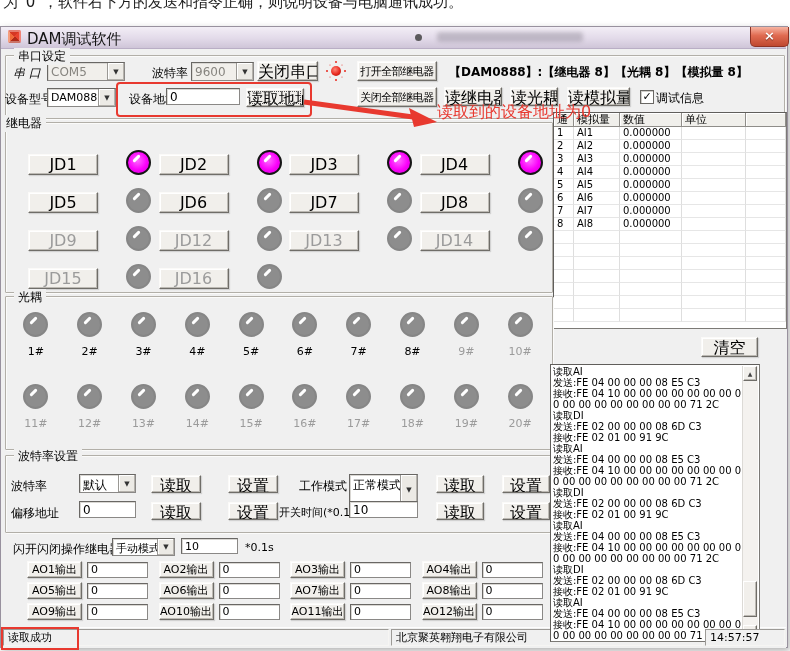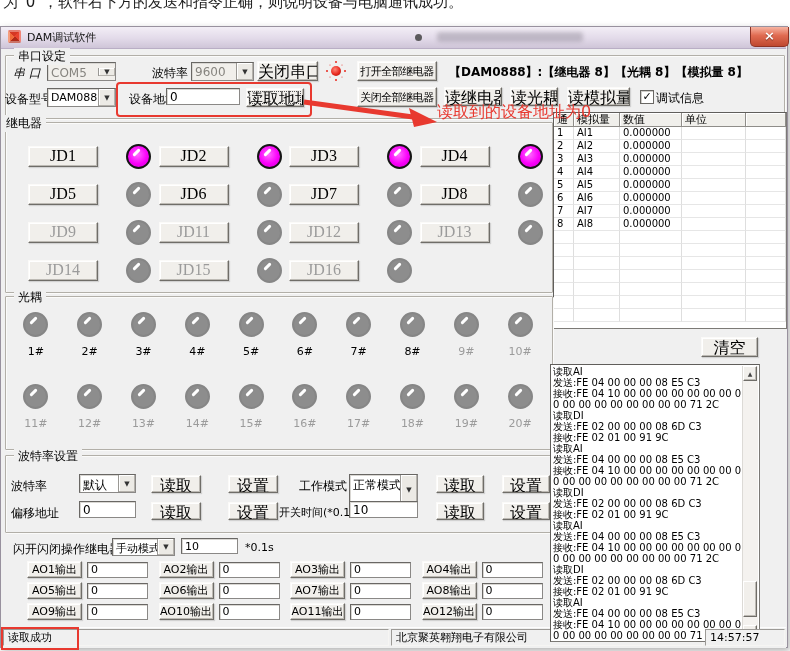--- a/index.html
+++ b/index.html
@@ -1,21 +1,21 @@
 <!DOCTYPE html>
 <html><head>
 <meta charset="utf-8">
 <style>
   html,body{margin:0;padding:0;background:#fff;font-family:"DejaVu Sans","Liberation Sans",sans-serif;}
   .screen{position:relative;width:790px;height:651px;overflow:hidden;background:#fff;}
   .abs{position:absolute;}
   .top-note{color:#1c1c1c;font-size:15px;white-space:nowrap;}
   .window-frame{background:#f0f0f0;border:1px solid #98919e;box-shadow:2px 3px 7px rgba(0,0,0,.3);}
   .titlebar{background:linear-gradient(#f3eef6,#e2dae9 55%,#cfc5d8);border-bottom:1px solid #b9aec5;}
-  .window-title{font-size:11px;color:#141414;white-space:nowrap;}
+  .window-title{font-size:15px;color:#141414;white-space:nowrap;}
   .logo{width:13px;height:13px;border-radius:2px;background:conic-gradient(from 40deg,#e8432f 0 25%,#b02a18 25% 50%,#f06a3a 50% 75%,#d63723 75%);box-shadow:inset 0 0 0 2px rgba(255,255,255,.35);}
   .watermark{opacity:.8;}
   .wm-dot{position:absolute;left:2px;top:4px;width:7px;height:7px;border-radius:50%;background:#3a3a3a;}
   .wm-blur{position:absolute;left:24px;top:2px;right:0;height:10px;background:#8d8794;border-radius:3px;filter:blur(2px);opacity:.55;}
   .close-btn{background:linear-gradient(#f7b4a2,#e06b51 45%,#bf4830);border:1px solid #8e3325;border-top:none;border-radius:0 0 5px 5px;color:#fff;text-align:center;font-size:13px;font-weight:bold;line-height:17px;text-shadow:0 1px 1px rgba(0,0,0,.45);cursor:pointer;}
   .groupbox{border:1px solid #b2afa8;box-shadow:inset 1px 1px 0 #fbfbfa,1px 1px 0 #fbfbfa;border-radius:1px;}
   .group-label{font-size:12px;color:#000;background:#f0f0f0;padding:0 4px;white-space:nowrap;z-index:2;}
   .lbl{font-size:12px;color:#000;white-space:nowrap;}
   .btn{box-sizing:border-box;background:#f1efeb;border:1px solid #6f6d68;border-top-color:#fbfaf8;border-left-color:#fbfaf8;box-shadow:inset -1px -1px 0 #bdbab4,inset 1px 1px 0 #fff,1px 1px 1px rgba(0,0,0,.12);font-size:16px;color:#000;text-align:center;padding:0;font-family:inherit;cursor:pointer;white-space:nowrap;overflow:hidden;}
   .btn.small{font-size:11px;letter-spacing:-0.5px;}
@@ -31,21 +31,21 @@
   .ind-off{background:#8d8d8d;border:2px solid #868686;}
   .ind::after{content:"";position:absolute;width:9px;height:3px;border-radius:2px;background:#fff;left:4px;top:5px;transform:rotate(-45deg);}
   .led{width:20px;height:20px;}
   .led::before{content:"";position:absolute;left:5px;top:5px;width:10px;height:10px;border-radius:50%;background:radial-gradient(circle at 40% 35%,#ff8577,#e8281e 55%,#9c140c);}
   .led::after{content:"";position:absolute;left:9px;top:9px;width:2px;height:2px;border-radius:50%;box-shadow:0 -9px 0 0 #e8281e,0 9px 0 0 #e8281e,-9px 0 0 0 #e8281e,9px 0 0 0 #e8281e,6px -6px 0 -.5px #e8281e,-6px 6px 0 -.5px #e8281e,6px 6px 0 -.5px #e8281e,-6px -6px 0 -.5px #e8281e;}
   .checkbox{width:12px;height:12px;background:#fff;border:1px solid #696764;box-shadow:inset 1px 1px 0 #cfcdc9;font-size:11px;line-height:11px;text-align:center;font-weight:bold;color:#000;cursor:pointer;}
   .red-outline{border:2px solid #e8392f;border-radius:4px;z-index:4;pointer-events:none;}
   .red-note{color:#e8392f;font-size:16px;white-space:nowrap;z-index:4;}
   .red-arrow{z-index:4;pointer-events:none;}
   .relay-grid{display:grid;grid-template-columns:repeat(4,1fr);grid-auto-rows:38px;}
-  .relay-cell{display:flex;align-items:center;gap:28px;padding-left:2px;font-family:Liberation Serif, serif;}
+  .relay-cell{display:flex;align-items:flex-end;gap:28px;padding-left:2px;}
   .jd-btn{width:70px;height:21px;flex:none;}
   .table{background:#fff;border:1px solid #7c7a76;border-top-color:#605e5b;border-left-color:#605e5b;overflow:hidden;}
   .thead{display:grid;grid-template-columns:20px 46px 62px 64px 1fr;height:14px;background:#f0efeb;}
   .hcell{box-sizing:border-box;border-right:1px solid #8f8d89;border-bottom:1px solid #8f8d89;box-shadow:inset 1px 1px 0 #fff;font-size:11px;line-height:13px;padding-left:3px;white-space:nowrap;overflow:hidden;}
   .trow{display:grid;grid-template-columns:20px 46px 62px 64px 1fr;height:13px;}
   .trow .cell{box-sizing:border-box;border-right:1px solid #dedede;border-bottom:1px solid #e6e6e6;font-size:10px;line-height:12px;padding-left:3px;white-space:nowrap;overflow:hidden;color:#000;}
   .opto-grid{display:grid;grid-template-columns:repeat(10,1fr);row-gap:26px;}
   .opto-cell{display:flex;flex-direction:column;align-items:center;}
   .opto-label{font-size:11px;margin-top:8px;color:#000;}
   .opto-label.dim{color:#9b9b9b;}
@@ -77,21 +77,21 @@
   <div class="abs watermark" style="left:413px;top:30px;width:170px;height:15px;">
     <span class="wm-dot"></span>
     <span class="wm-blur"></span>
   </div>
   <div class="abs close-btn" style="left:750px;top:27px;width:37px;height:19px;">×</div>
 
   <div class="abs groupbox" style="left:5px;top:55px;width:778px;height:62px;"></div>
   <div class="abs group-label" style="left:14px;top:48px;">串口设定</div>
 
   <div class="abs lbl" style="left:13px;top:65px;font-style:italic;">串 口</div>
-  <div class="abs combo disabled" style="left:47px;top:62px;width:69px;height:19px;align-items:center;">
+  <div class="abs combo disabled" style="left:47px;top:62px;width:78px;height:19px;">
     <span class="combo-text">COM5</span>
     <span class="combo-arrow">▼</span>
   </div>
   <div class="abs lbl" style="left:152px;top:65px;">波特率</div>
   <div class="abs combo disabled" style="left:191px;top:62px;width:63px;height:19px;">
     <span class="combo-text">9600</span>
     <span class="combo-arrow">▼</span>
   </div>
   <button class="abs btn" style="left:257px;top:61px;width:61px;height:20px;">关闭串口</button>
   <div class="abs led" style="left:326px;top:61px;"></div>
@@ -150,24 +150,20 @@
       <div class="relay-cell">
         <button class="btn jd-btn">JD7</button>
         <span class="ind ind-off"></span>
       </div>
       <div class="relay-cell">
         <button class="btn jd-btn">JD8</button>
         <span class="ind ind-off"></span>
       </div>
       <div class="relay-cell">
         <button class="btn jd-btn disabled">JD9</button>
-        <span class="ind ind-off"></span>
-      </div>
-      <div class="relay-cell">
-        <button class="btn jd-btn disabled">JD11</button>
         <span class="ind ind-off"></span>
       </div>
       <div class="relay-cell">
         <button class="btn jd-btn disabled">JD12</button>
         <span class="ind ind-off"></span>
       </div>
       <div class="relay-cell">
         <button class="btn jd-btn disabled">JD13</button>
         <span class="ind ind-off"></span>
       </div>

